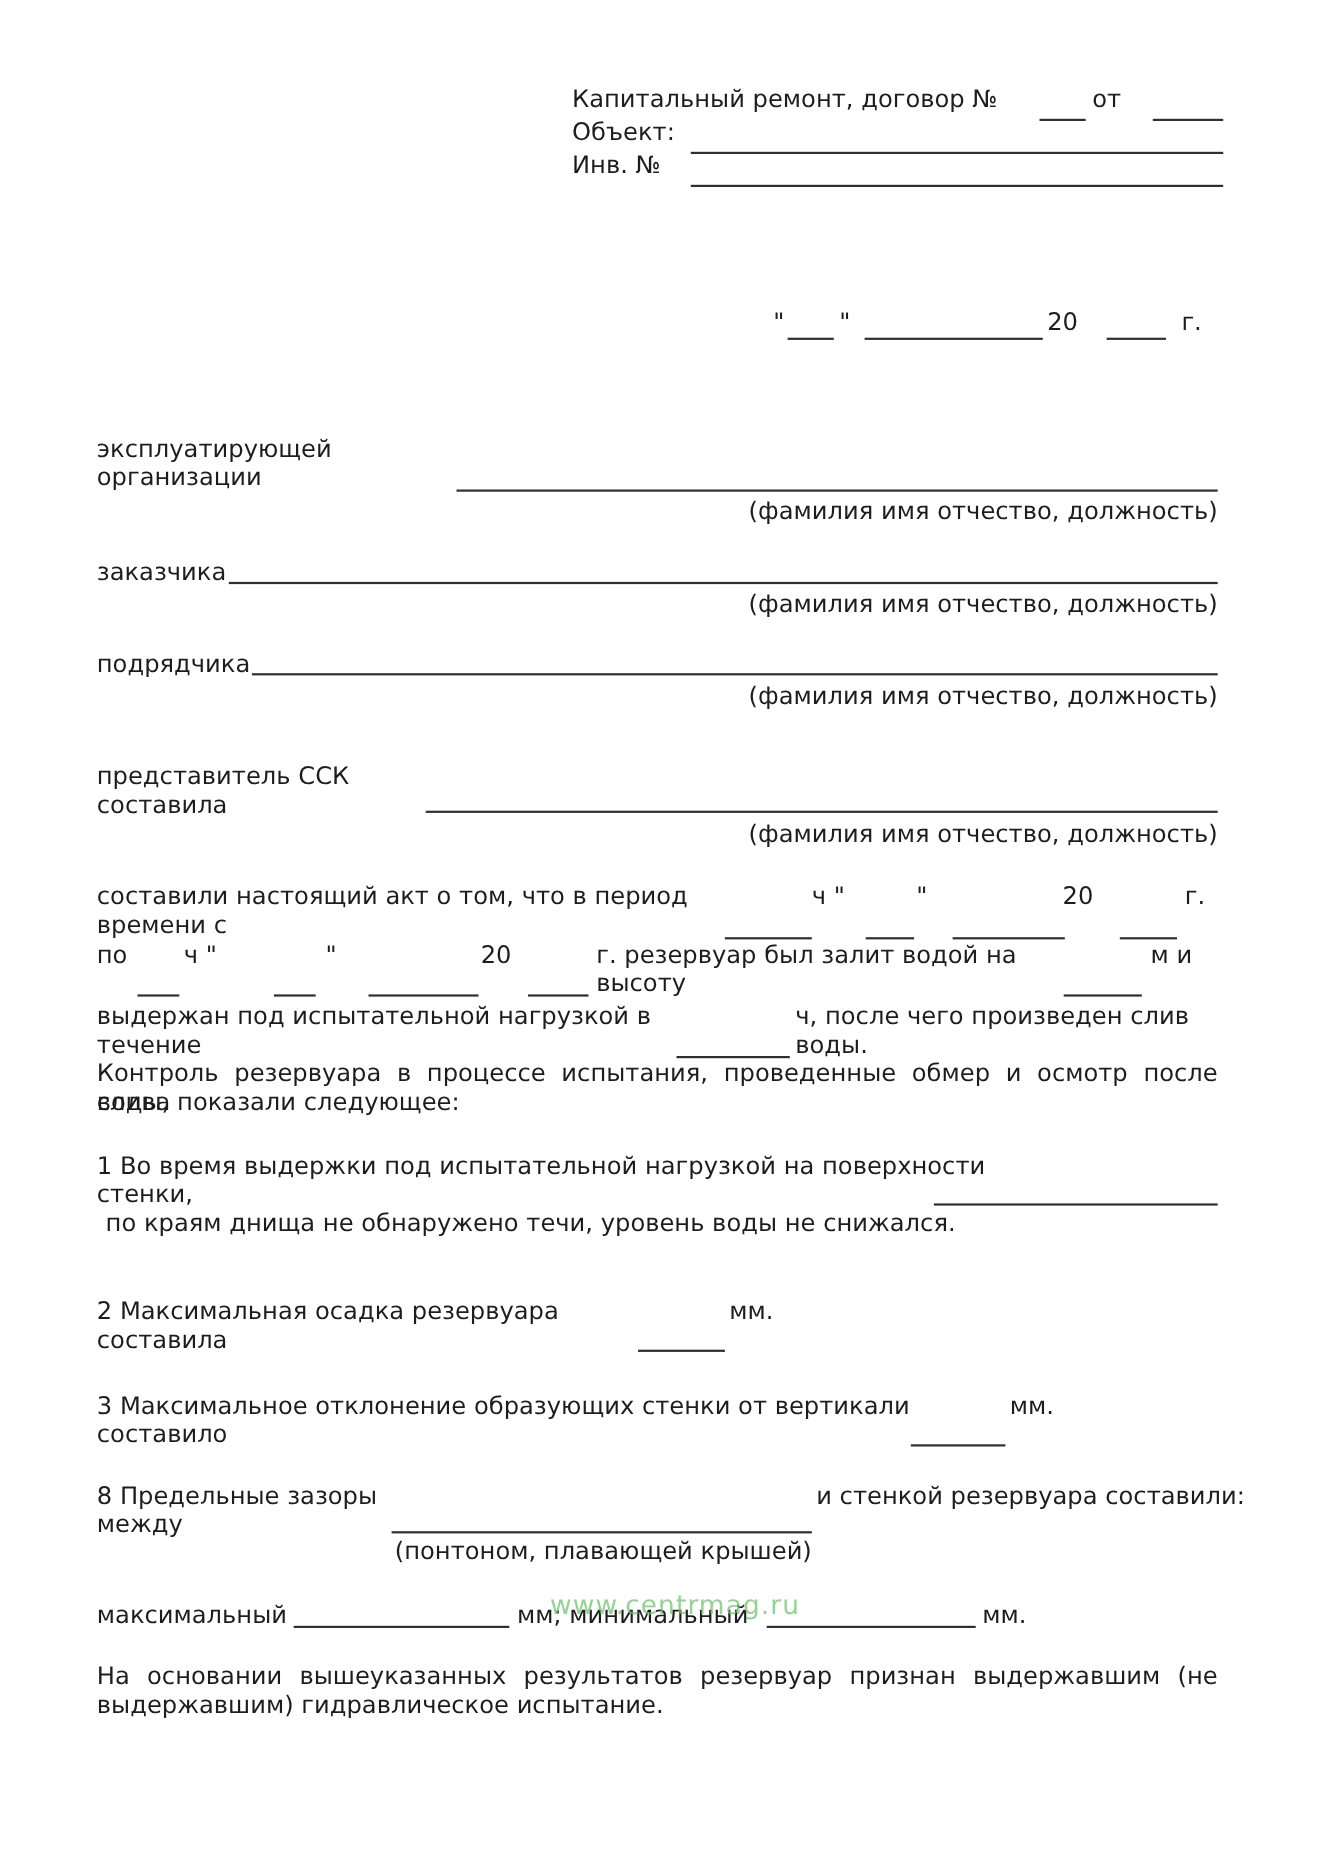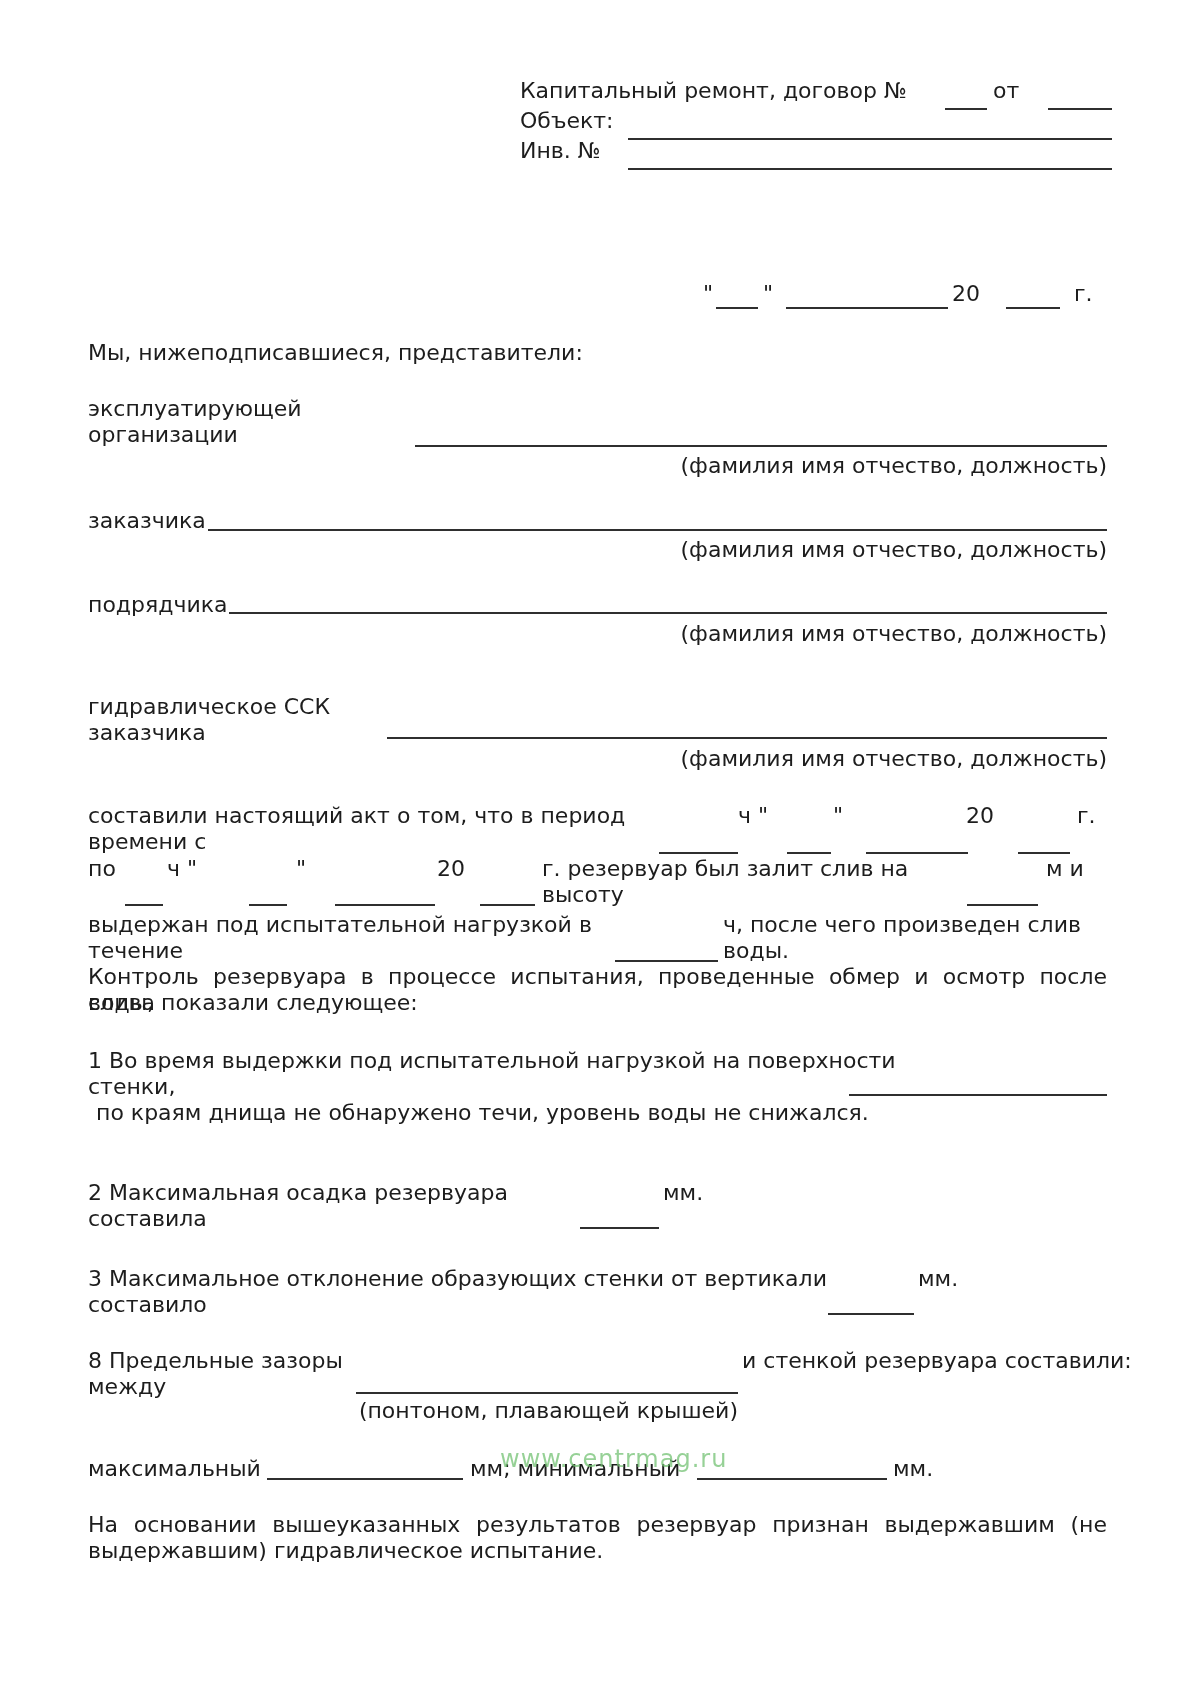--- a/index.html
+++ b/index.html
@@ -47,54 +47,53 @@
 
 
   <span class="t" style="left:703px;top:281px">"</span>
   <div class="bl" style="left:716px;top:307px;width:42px"></div>
   <span class="t" style="left:763px;top:281px">"</span>
   <div class="bl" style="left:786px;top:307px;width:162px"></div>
   <span class="t" style="left:952px;top:281px">20</span>
   <div class="bl" style="left:1006px;top:307px;width:54px"></div>
   <span class="t" style="left:1074px;top:281px">г.</span>
 
-  <span class="t" style="left:88px;top:340px">Мы, нижеподписавшиеся, представители:</span>
 
   <div class="w" style="left:88px;top:396px;width:240px">эксплуатирующей организации</div>
   <div class="bl" style="left:415px;top:445px;width:692px"></div>
   <div class="cap" style="left:415px;top:453px;width:692px">(фамилия имя отчество, должность)</div>
 
   <span class="t" style="left:88px;top:508px">заказчика</span>
   <div class="bl" style="left:208px;top:529px;width:899px"></div>
   <div class="cap" style="left:208px;top:537px;width:899px">(фамилия имя отчество, должность)</div>
 
   <span class="t" style="left:88px;top:592px">подрядчика</span>
   <div class="bl" style="left:229px;top:612px;width:878px"></div>
   <div class="cap" style="left:229px;top:621px;width:878px">(фамилия имя отчество, должность)</div>
 
-  <div class="w" style="left:88px;top:694px;width:260px">гидравлическое ССК заказчика</div>
+  <div class="w" style="left:88px;top:694px;width:260px">представитель ССК составила</div>
   <div class="bl" style="left:387px;top:737px;width:720px"></div>
   <div class="cap" style="left:387px;top:746px;width:720px">(фамилия имя отчество, должность)</div>
 
   <span class="t" style="left:88px;top:803px">составили настоящий акт о том, что в период</span>
   <span class="t" style="left:738px;top:803px">ч "</span>
   <span class="t" style="left:833px;top:803px">"</span>
   <span class="t" style="left:966px;top:803px">20</span>
   <span class="t" style="left:1077px;top:803px">г.</span>
   <span class="t" style="left:88px;top:829px">времени с</span>
   <div class="bl" style="left:659px;top:852px;width:79px"></div>
   <div class="bl" style="left:787px;top:852px;width:44px"></div>
   <div class="bl" style="left:866px;top:852px;width:102px"></div>
   <div class="bl" style="left:1018px;top:852px;width:52px"></div>
 
   <span class="t" style="left:88px;top:856px">по</span>
   <span class="t" style="left:167px;top:856px">ч "</span>
   <span class="t" style="left:296px;top:856px">"</span>
   <span class="t" style="left:437px;top:856px">20</span>
-  <span class="t" style="left:542px;top:856px">г. резервуар был залит слив на</span>
+  <span class="t" style="left:542px;top:856px">г. резервуар был залит водой на</span>
   <span class="t" style="left:1046px;top:856px">м и</span>
   <span class="t" style="left:542px;top:882px">высоту</span>
   <div class="bl" style="left:125px;top:904px;width:38px"></div>
   <div class="bl" style="left:249px;top:904px;width:38px"></div>
   <div class="bl" style="left:335px;top:904px;width:100px"></div>
   <div class="bl" style="left:480px;top:904px;width:55px"></div>
   <div class="bl" style="left:967px;top:904px;width:71px"></div>
 
   <span class="t" style="left:88px;top:912px">выдержан под испытательной нагрузкой в</span>
   <span class="t" style="left:723px;top:912px">ч, после чего произведен слив</span>

